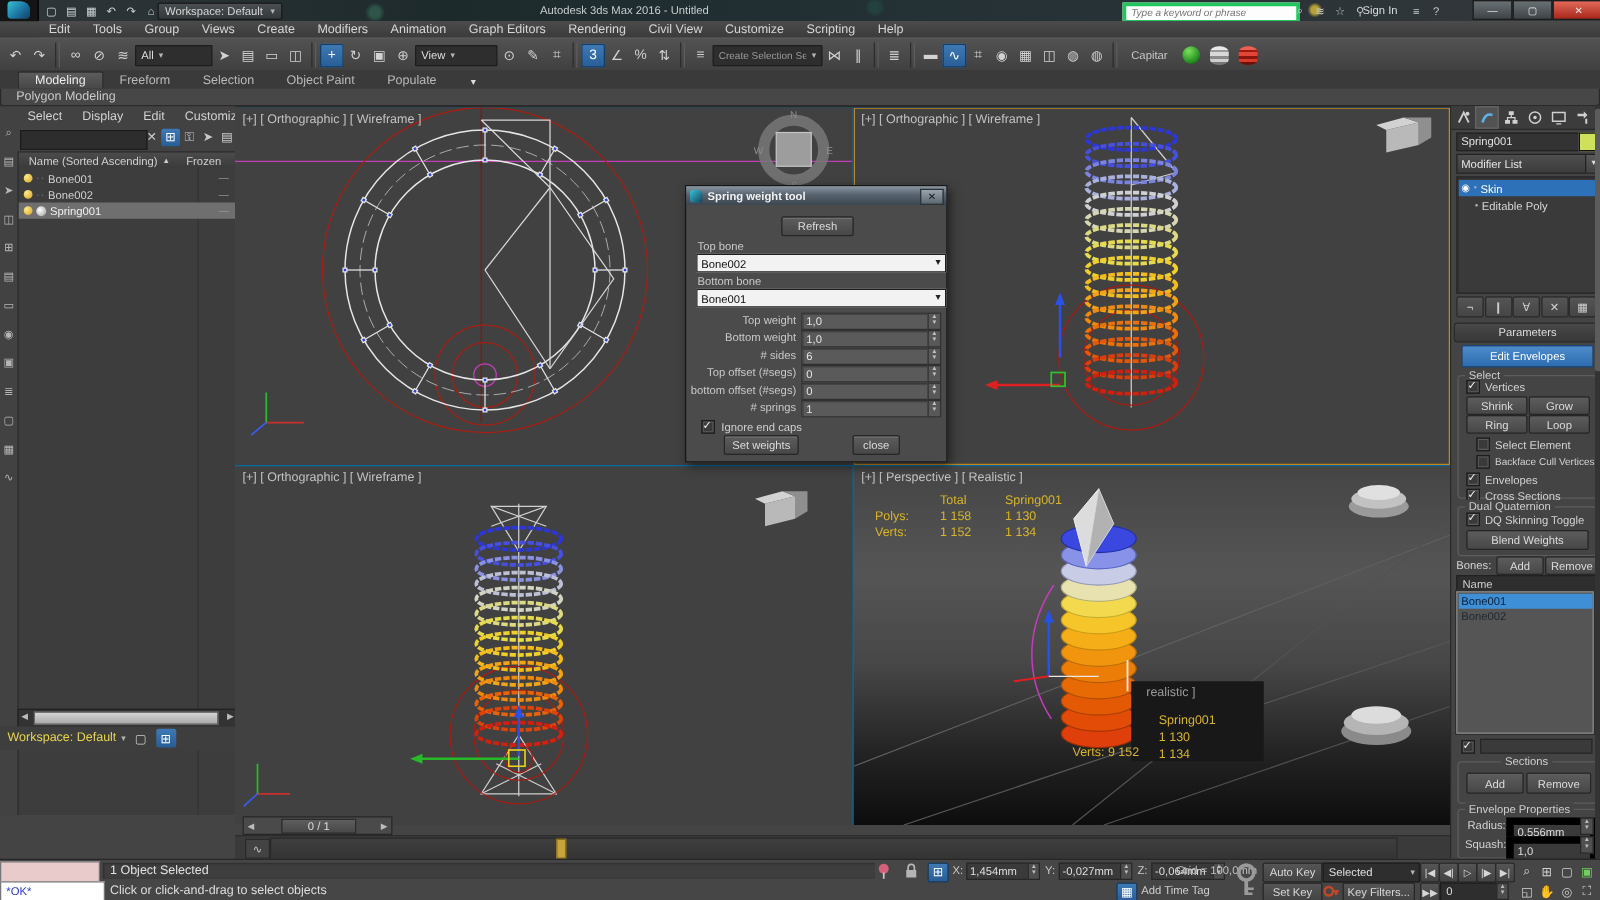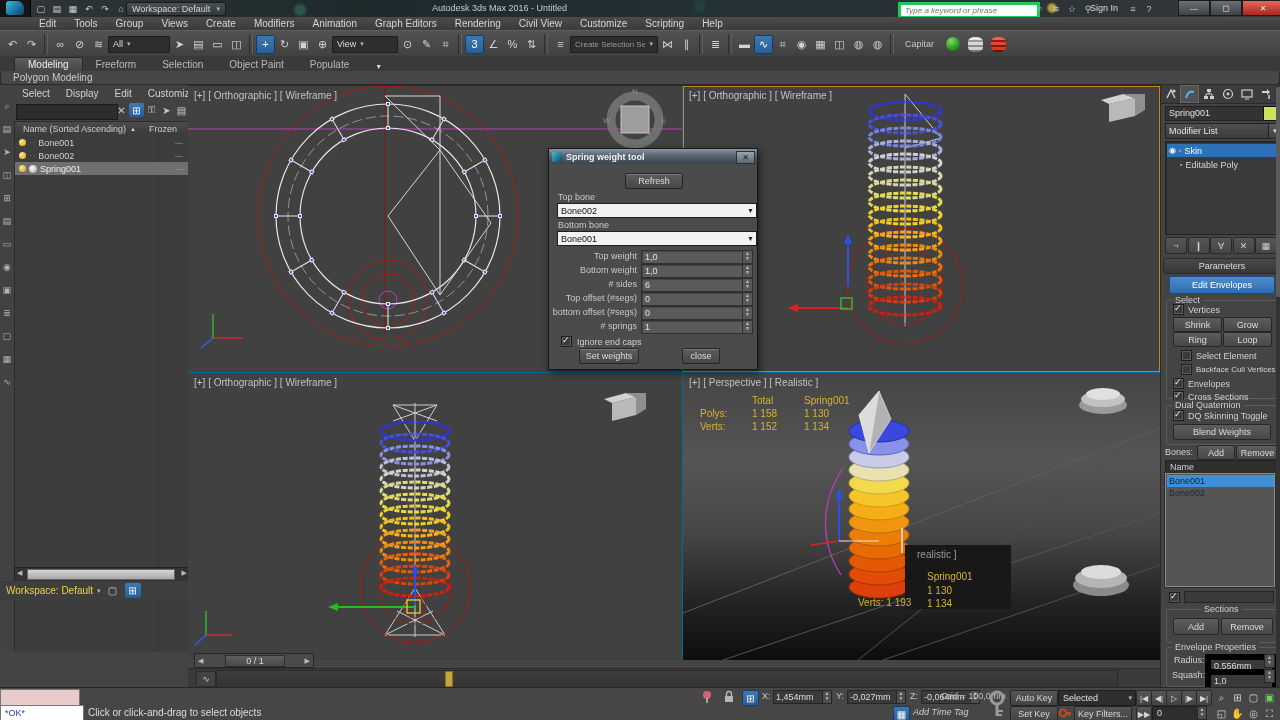--- a/index.html
+++ b/index.html
@@ -646,21 +646,21 @@
               </tr>
         </tbody>
           </table>
       </div>
       <div class="ghost">
         <span class="gh">realistic ]</span>
         <span class="gy" style="left:22px;top:26px;">Spring001</span>
         <span class="gy" style="left:22px;top:40px;">1 130</span>
         <span class="gy" style="left:22px;top:53px;">1 134</span>
       </div>
-      <div class="gverts">Verts:   1 193</div>
+      <div class="gverts">Verts:   9 152</div>
     </div>
   </div>
 
   <div class="abs dlg">
     <div class="dlgtitle">
       <span class="dlgico"></span>
       <span class="dlgtxt">Spring weight tool</span>
     </div>
     <div class="dlgclose">✕</div>
     <div class="btn abs" style="left:76px;top:24px;width:56px;height:14px;">Refresh</div>
@@ -855,20 +855,21 @@
   <div class="abs trackwrap">
     <div class="tbicon">∿</div>
     <div class="track">
       <div class="tmark"></div>
     </div>
   </div>
 
   <div class="abs sbar">
     <div class="mspink"></div>
     <div class="mswhite">*OK*</div>
+    <div class="statusfld">1 Object Selected</div>
     <div class="promptfld">Click or click-and-drag to select objects</div>
     <svg class="abs" style="left:700px;top:2px;" width="14" height="14">
       <circle cx="7" cy="5" r="4" fill="#d4607a"></circle>
         <line x1="7" y1="8" x2="7" y2="13" stroke="#c9c9c9" stroke-width="1.4"></line>
     </svg>
     <svg class="abs" style="left:722px;top:2px;" width="14" height="14">
       <rect x="3" y="6" width="8" height="6" fill="#b5b5b5"></rect>
         <path d="M4.5 6 V4 a2.5 2.5 0 0 1 5 0 V6" fill="none" stroke="#b5b5b5" stroke-width="1.4"></path>
     </svg>
     <span class="sic blue" style="left:742px;top:2px;">⊞</span>
@@ -882,21 +883,21 @@
     <span class="coord-f" style="left:921px;">-0,064mm</span>
     <span class="coord-ud" style="left:970px;">▲<br>▼</span>
     <span class="gridlbl">Grid = 100,0mm</span>
     <svg class="keysvg" width="22" height="28">
       <circle cx="11" cy="8" r="6" fill="none" stroke="#9a9a9a" stroke-width="3"></circle>
       <line x1="11" y1="14" x2="11" y2="26" stroke="#9a9a9a" stroke-width="3"></line>
       <line x1="11" y1="21" x2="17" y2="21" stroke="#9a9a9a" stroke-width="2"></line>
       <line x1="11" y1="25" x2="16" y2="25" stroke="#9a9a9a" stroke-width="2"></line>
     </svg>
     <span class="sic blue" style="left:893px;top:18px;">▦</span>
-    <span class="abs" style="left:913px;top:19px;color:#cfcfcf;font-size:9px;font-style:italic;">Add Time Tag</span>
+    <span class="abs" style="left:913px;top:19px;color:#cfcfcf;font-size:9px;">Add Time Tag</span>
     <div class="sbtn" style="left:1010px;top:2px;width:46px;">Auto Key</div>
     <div class="seldd">
       <span>Selected</span>
       <span class="arr" style="position:absolute;right:3px;">▾</span>
     </div>
     <div class="sbtn" style="left:1010px;top:18px;width:46px;">Set Key</div>
     <svg class="abs" style="left:1058px;top:18px;" width="14" height="14">
       <circle cx="5" cy="7" r="3.4" fill="none" stroke="#c04828" stroke-width="2"></circle>
         <line x1="8" y1="7" x2="13" y2="7" stroke="#c04828" stroke-width="2"></line>
         <line x1="11" y1="7" x2="11" y2="10" stroke="#c04828" stroke-width="2"></line>

